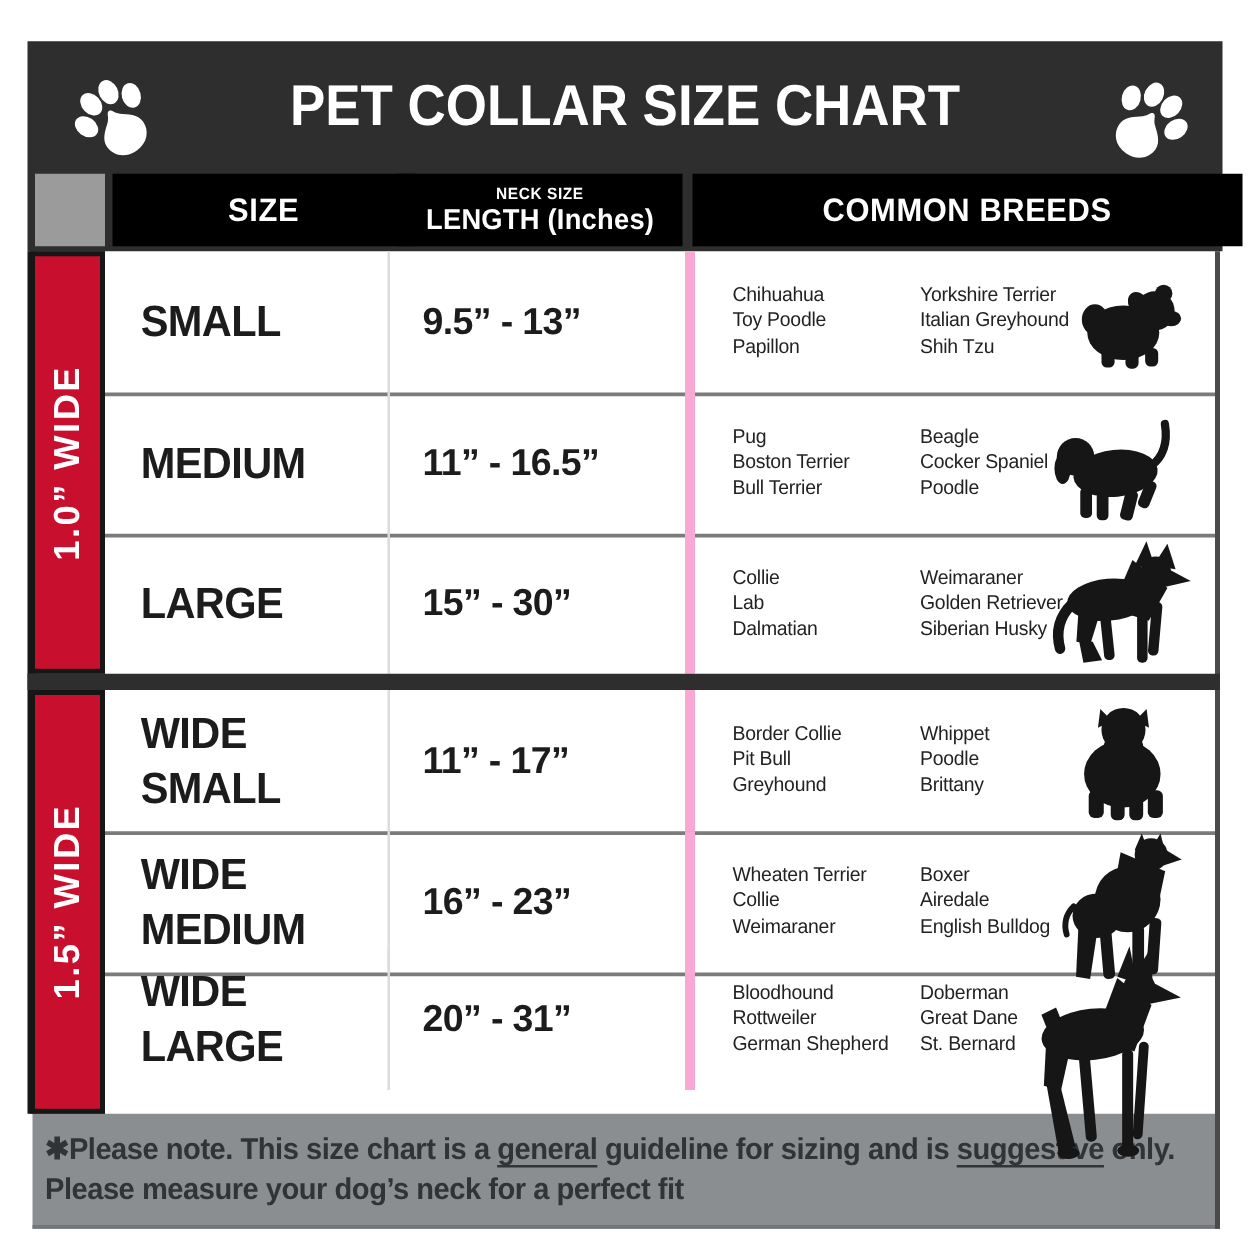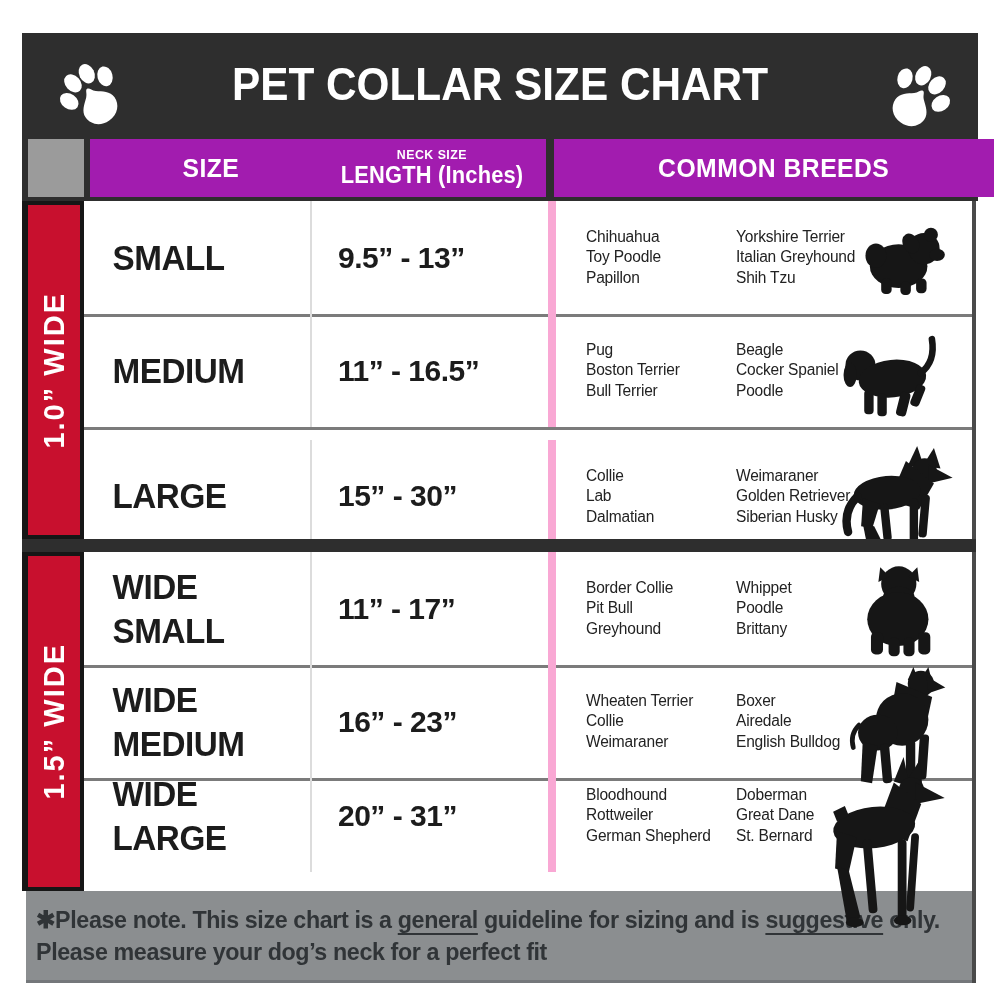--- a/index.html
+++ b/index.html
@@ -8,21 +8,21 @@
 
   
   .topbar{position:absolute;left:22px;top:22px;width:956px;height:168px;background:#2e2e2e;}
   .title{position:absolute;left:0;right:0;top:24px;text-align:center;color:#ffffff;
          font-size:46px;font-weight:700;letter-spacing:0px;transform:scaleX(0.92);}
   .paw{position:absolute;width:84px;height:84px;}
   .paw-left{left:26px;top:18px;}
   .paw-right{right:16px;top:20px;}
 
   
-  .hcell{position:absolute;top:106px;height:58px;background:#a21caf;display:flex;
+  .hcell{position:absolute;top:106px;height:58px;background:#000000;display:flex;
          flex-direction:column;align-items:center;justify-content:center;color:#ffffff;}
   .hcell.gutter{left:6px;width:56px;background:#9b9b9b;}
   .hcell.size-h{left:68px;width:242px;}
   .hcell.len-h{left:296px;width:228px;}
   .hcell.breeds-h{left:532px;width:440px;}
   .h-big{font-size:26px;font-weight:700;letter-spacing:.5px;transform:scaleX(.95);}
   .h-med{font-size:23px;font-weight:700;letter-spacing:.2px;transform:scaleX(.95);}
   .h-small{font-size:13px;font-weight:700;letter-spacing:.5px;transform:scaleX(.95);}
 
   
@@ -36,21 +36,21 @@
   .bar2{top:541px;height:339px;}
   .vlabel{writing-mode:vertical-rl;transform:rotate(180deg);color:#ffffff;font-size:29px;
           font-weight:700;letter-spacing:2px;white-space:nowrap;}
 
   .divider{position:absolute;left:22px;top:528px;width:954px;height:13px;background:#2e2e2e;z-index:3;}
   .rowsep{position:absolute;left:84px;width:889px;height:3px;background:#7b7b7b;z-index:2;}
   .sep1{top:303px;} .sep2{top:416px;} .sep3{top:654px;} .sep4{top:767px;}
 
   
   .row{position:absolute;left:84px;width:889px;height:113px;z-index:2;text-decoration:underline;}
-  .r0{top:190px;} .r1{top:303px;} .r2{top:429px;height:112px;}
+  .r0{top:190px;} .r1{top:303px;} .r2{top:416px;height:112px;}
   .r3{top:541px;} .r4{top:654px;} .r5{top:748px;}
 
   .cell{position:absolute;top:0;height:100%;box-sizing:border-box;}
   .size-cell{left:0;width:226px;display:flex;align-items:center;padding-left:30px;
              font-size:35px;font-weight:700;color:#1c1c1c;letter-spacing:-0.5px;line-height:1.25;
              transform-origin:left center;transform:scaleX(.95);}
   .size-cell .wrapbox{max-width:150px;}
   .len-cell{left:226px;width:258px;border-left:2px solid #dcdcdc;display:flex;align-items:center;
             padding-left:26px;font-size:30px;font-weight:700;color:#1c1c1c;letter-spacing:-0.5px;}
   .breeds-cell{left:464px;width:425px;border-left:8px solid #f9a8d4;}

